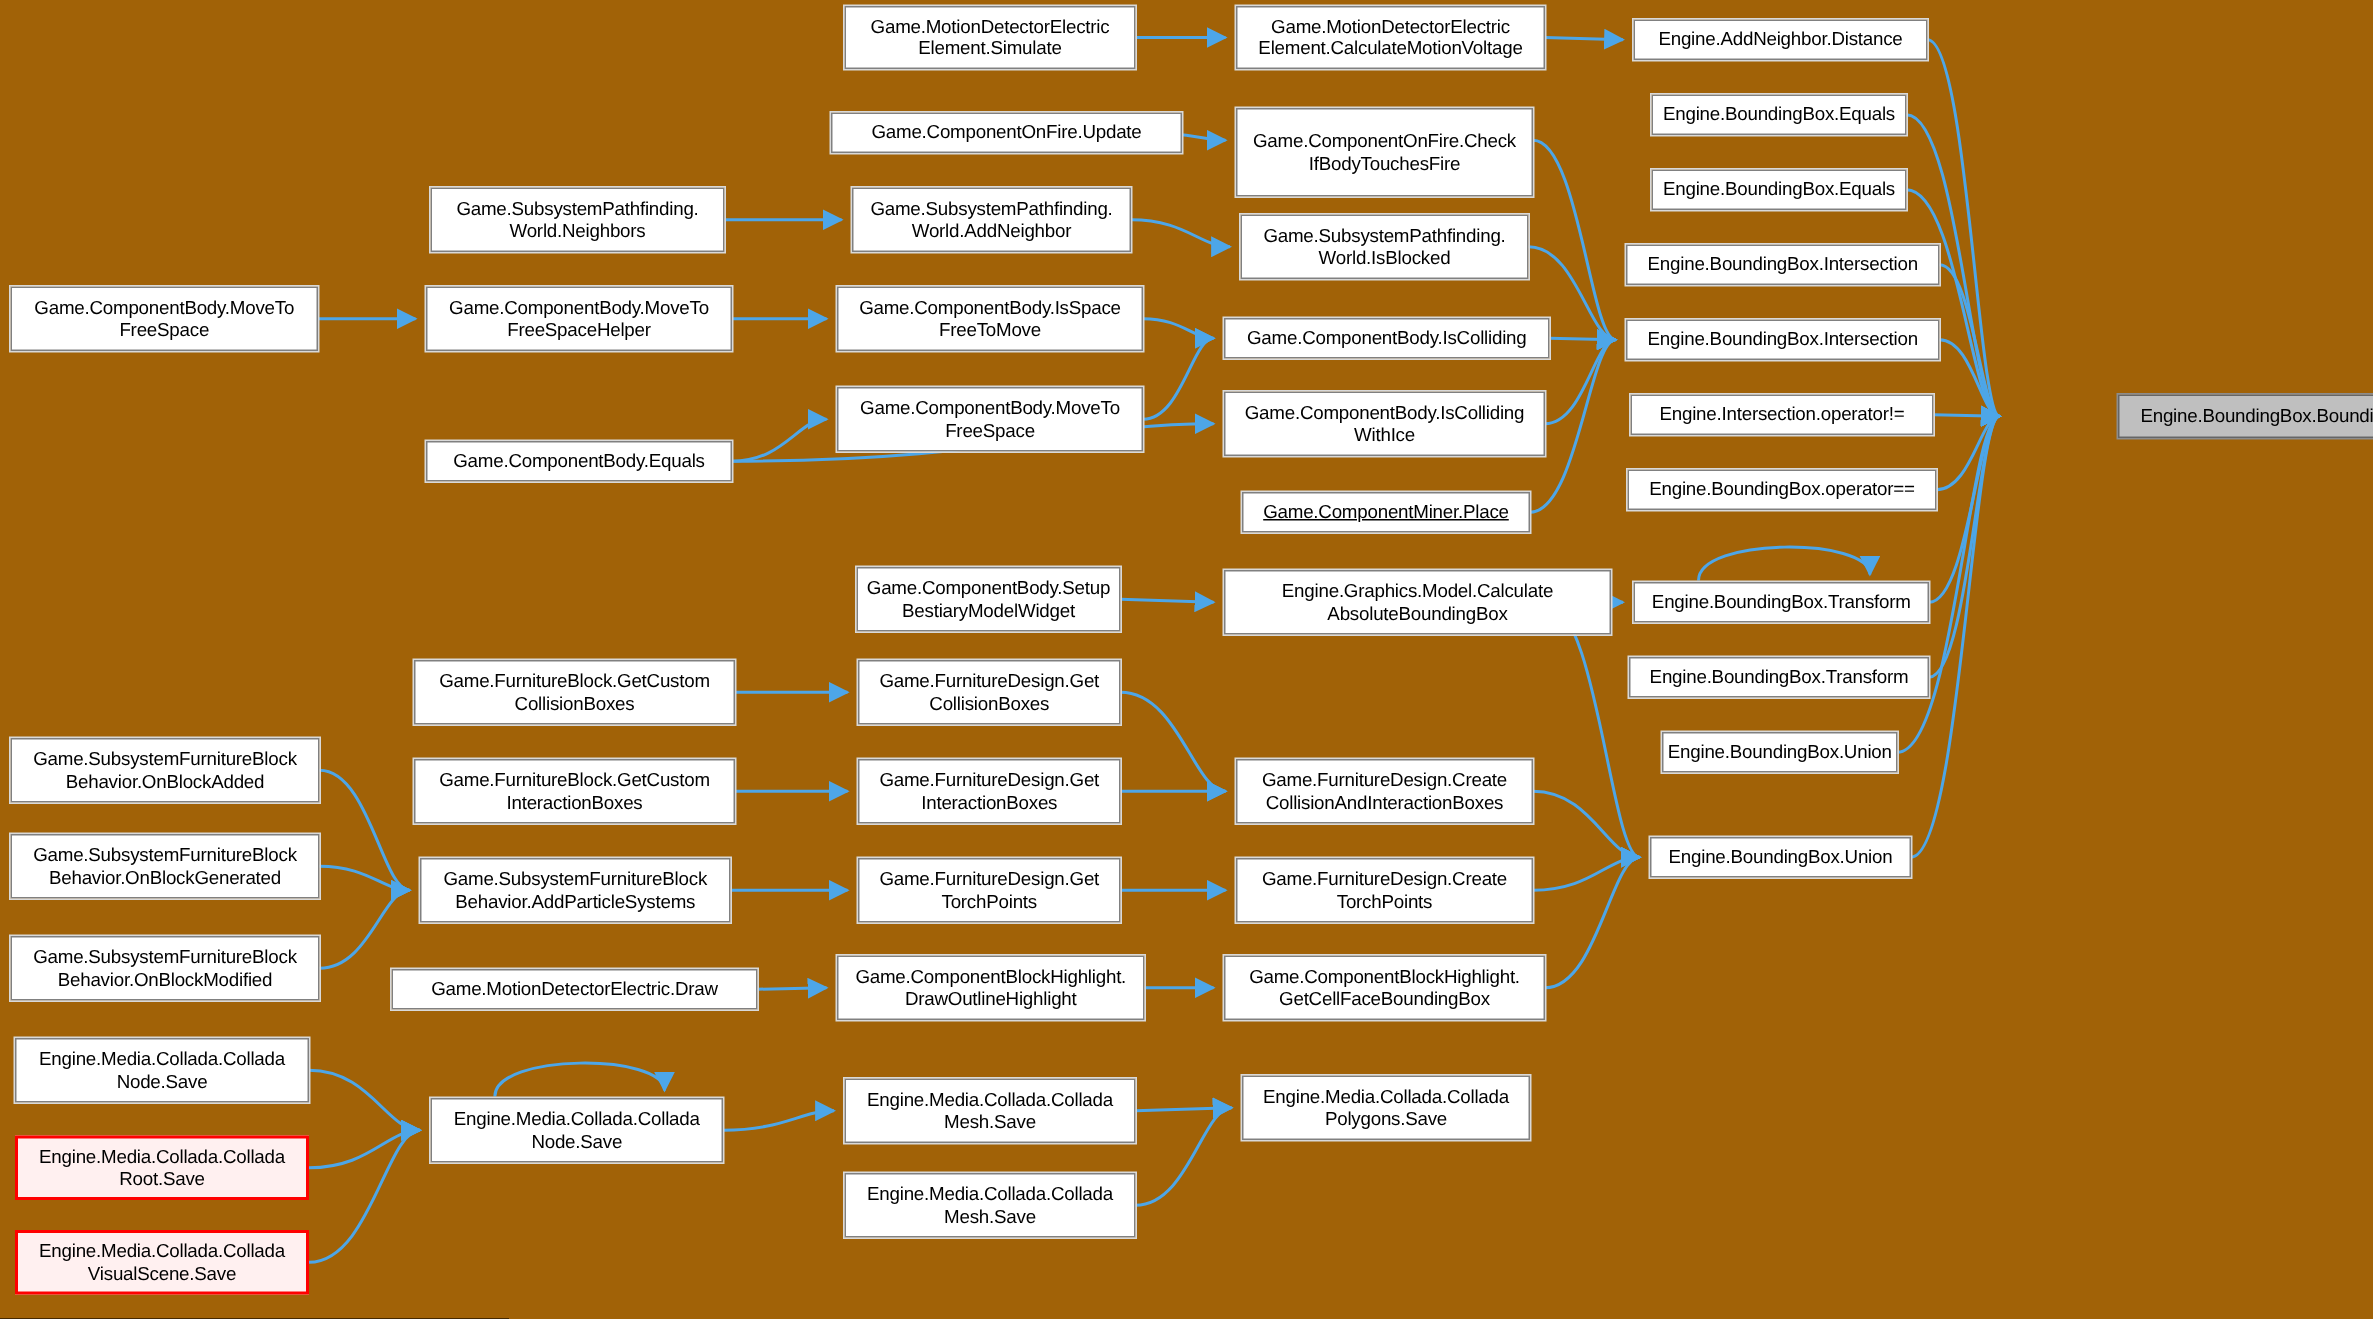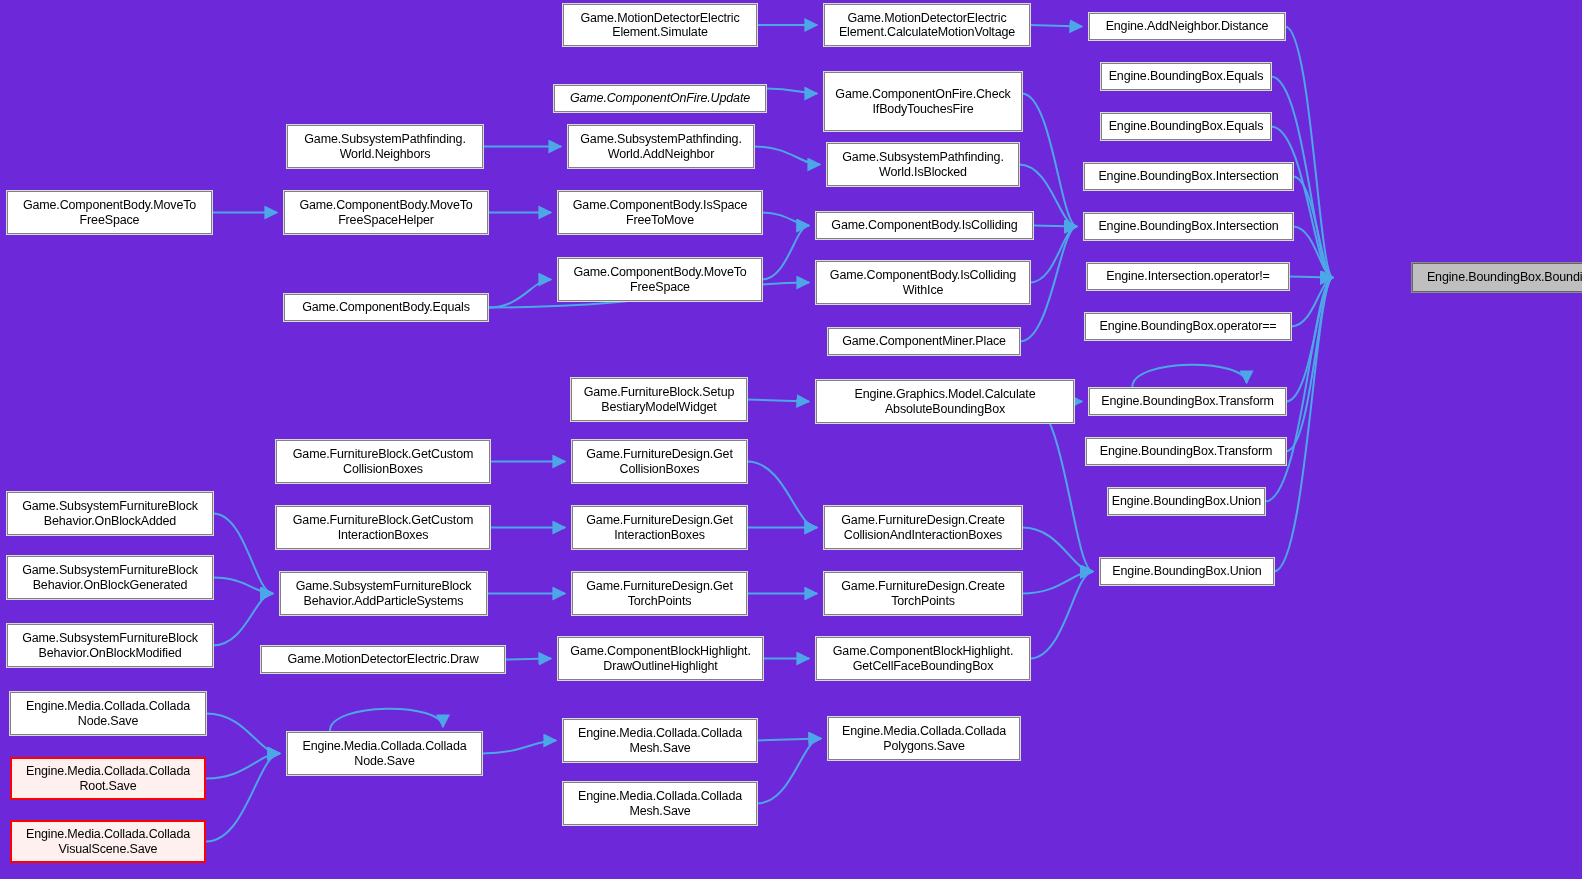--- a/index.html
+++ b/index.html
@@ -5,21 +5,21 @@
 <style>
   html, body {
     margin: 0;
     padding: 0;
     background: #000000;
   }
   #graph {
     position: relative;
     width: 1582px;
     height: 879px;
-    background: #6d28d9;
+    background: #a16207;
     overflow: hidden;
     font-family: "Liberation Sans", sans-serif;
   }
   #edges {
     position: absolute;
     left: 0;
     top: 0;
     width: 1582px;
     height: 879px;
     pointer-events: none;
@@ -117,21 +117,21 @@
         <path d="M 757 803.5 C 792.2 803.5, 801.8 738.5, 821 738.5" marker-end="url(#arrow)"></path>
         <path d="M 206 841.5 C 246.7 841.5, 257.8 753.5, 280 753.5" marker-end="url(#arrow)"></path>
       </g>
   </svg>
   <div id="nodes">
       <div class="node" style="left: 563px; top: 4px; width: 194px; height: 42px;">Game.MotionDetectorElectric
 Element.Simulate</div>
       <div class="node" style="left: 824px; top: 4px; width: 206px; height: 42px;">Game.MotionDetectorElectric
 Element.CalculateMotionVoltage</div>
       <div class="node" style="left: 1089px; top: 13px; width: 196px; height: 27px;">Engine.AddNeighbor.Distance</div>
-      <div class="node" style="left: 554px; top: 85px; width: 212px; height: 27px; font-style: italic;">Game.ComponentOnFire.Update</div>
+      <div class="node" style="left: 554px; top: 75px; width: 234px; height: 27px;">Game.ComponentOnFire.Update</div>
       <div class="node" style="left: 824px; top: 72px; width: 198px; height: 59px;">Game.ComponentOnFire.Check
 IfBodyTouchesFire</div>
       <div class="node" style="left: 1101px; top: 63px; width: 170px; height: 27px;">Engine.BoundingBox.Equals</div>
       <div class="node" style="left: 287px; top: 125px; width: 196px; height: 43px;">Game.SubsystemPathfinding.
 World.Neighbors</div>
       <div class="node" style="left: 568px; top: 125px; width: 186px; height: 43px;">Game.SubsystemPathfinding.
 World.AddNeighbor</div>
       <div class="node" style="left: 827px; top: 143px; width: 192px; height: 43px;">Game.SubsystemPathfinding.
 World.IsBlocked</div>
       <div class="node" style="left: 1101px; top: 113px; width: 170px; height: 27px;">Engine.BoundingBox.Equals</div>
@@ -144,23 +144,23 @@
       <div class="node" style="left: 1084px; top: 163px; width: 209px; height: 27px;">Engine.BoundingBox.Intersection</div>
       <div class="node" style="left: 816px; top: 212px; width: 217px; height: 27px;">Game.ComponentBody.IsColliding</div>
       <div class="node" style="left: 1084px; top: 213px; width: 209px; height: 27px;">Engine.BoundingBox.Intersection</div>
       <div class="node" style="left: 558px; top: 258px; width: 204px; height: 43px;">Game.ComponentBody.MoveTo
 FreeSpace</div>
       <div class="node" style="left: 816px; top: 261px; width: 214px; height: 43px;">Game.ComponentBody.IsColliding
 WithIce</div>
       <div class="node" style="left: 1087px; top: 263px; width: 202px; height: 27px;">Engine.Intersection.operator!=</div>
       <div class="node highlight" style="left: 1412px; top: 263px; width: 220px; height: 29px;">Engine.BoundingBox.BoundingBox</div>
       <div class="node" style="left: 284px; top: 294px; width: 204px; height: 27px;">Game.ComponentBody.Equals</div>
-      <div class="node" style="left: 828px; top: 328px; width: 192px; height: 27px;">Game.ComponentMiner.Place</div>
+      <div class="node" style="left: 828px; top: 328px; width: 192px; height: 27px; text-decoration: underline;">Game.ComponentMiner.Place</div>
       <div class="node" style="left: 1085px; top: 313px; width: 206px; height: 27px;">Engine.BoundingBox.operator==</div>
-      <div class="node" style="left: 571px; top: 378px; width: 176px; height: 43px;">Game.FurnitureBlock.Setup
+      <div class="node" style="left: 571px; top: 378px; width: 176px; height: 43px;">Game.ComponentBody.Setup
 BestiaryModelWidget</div>
       <div class="node" style="left: 816px; top: 380px; width: 258px; height: 43px;">Engine.Graphics.Model.Calculate
 AbsoluteBoundingBox</div>
       <div class="node" style="left: 1089px; top: 388px; width: 197px; height: 27px;">Engine.BoundingBox.Transform</div>
       <div class="node" style="left: 276px; top: 440px; width: 214px; height: 43px;">Game.FurnitureBlock.GetCustom
 CollisionBoxes</div>
       <div class="node" style="left: 572px; top: 440px; width: 175px; height: 43px;">Game.FurnitureDesign.Get
 CollisionBoxes</div>
       <div class="node" style="left: 1086px; top: 438px; width: 200px; height: 27px;">Engine.BoundingBox.Transform</div>
       <div class="node" style="left: 7px; top: 492px; width: 206px; height: 43px;">Game.SubsystemFurnitureBlock

